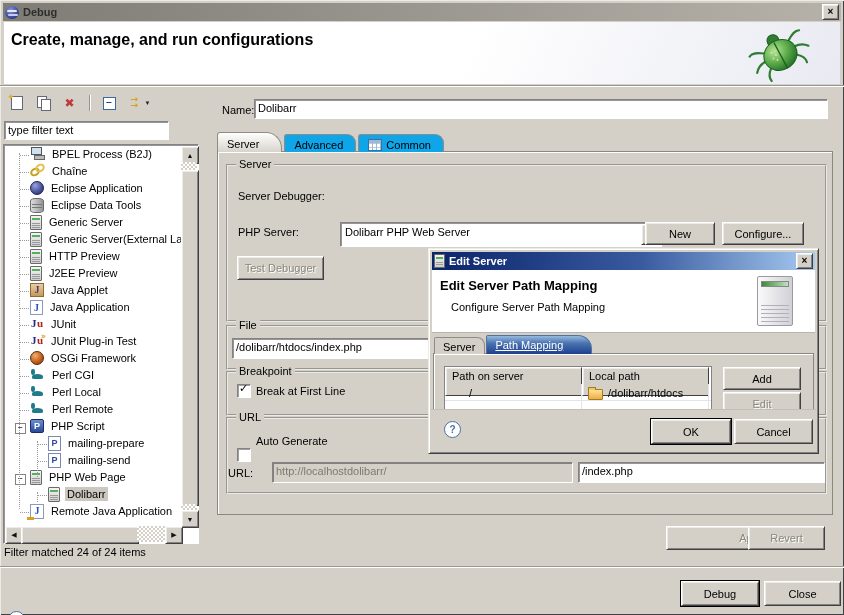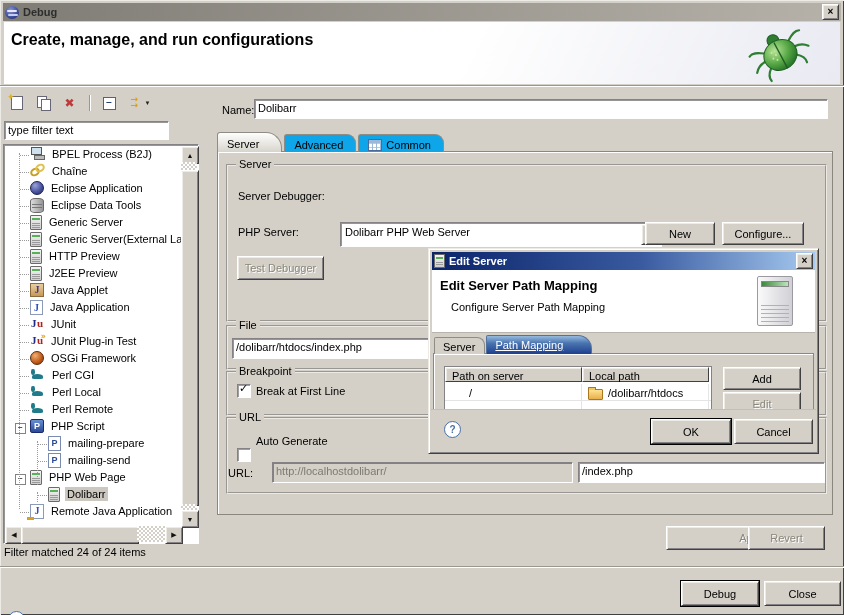--- a/index.html
+++ b/index.html
@@ -107,21 +107,21 @@
   #dlg-h-sub{position:absolute;left:19px;top:31px;}
   #dlg-tower{position:absolute;right:22px;top:6px;}
   #dlg-tabs{left:5px;top:85px;height:20px;display:flex;align-items:flex-end;gap:1px;z-index:3;}
   .dlg-tab{height:13px;padding:3px 9px 0 8px;border:1px solid #8e8d85;border-bottom:none;border-radius:2px 8px 0 0;background:#d4d0c8;}
   .dlg-tab.active{height:15px;color:#fff;background:linear-gradient(180deg,#96badf 0%,#4a74b0 40%,#1e3f8e 100%);
     border-color:#51719e;border-radius:2px 14px 0 0;padding-right:28px;}
   .dlg-tab.active span{text-decoration:underline;}
   #dlg-content{left:4px;top:104px;width:379px;height:96px;border:1px solid #8a887e;box-shadow:inset 1px 1px 0 #fff;}
   #ptable{left:15px;top:117px;width:266px;height:44px;background:#fff;border:1px solid #848284;overflow:hidden;}
   .pt-head{display:flex;height:17px;}
-  .pt-hcell{box-sizing:border-box;height:15px;padding:2px 0 0 6px;background:#d4d0c8;border:1px solid;
+  .pt-hcell{box-sizing:border-box;height:29px;padding:2px 0 0 6px;background:#d4d0c8;border:1px solid;
     border-color:#fff #404040 #404040 #fff;box-shadow:inset 1px 1px 0 #ecebe5;}
   .pt-row{display:flex;height:16px;border-bottom:1px solid #e4e4e4;}
   .pt-cell{box-sizing:border-box;padding:2px 0 0 6px;border-right:1px solid #e4e4e4;display:flex;gap:5px;align-items:center;}
   #btn-add{left:294px;top:118px;width:76px;height:21px;}
   #btn-edit{left:294px;top:143px;width:76px;height:21px;color:#8a877c;text-shadow:1px 1px 0 #fff;}
   #dlg-bottom{left:2px;top:160px;width:385px;height:41px;background:#d4d0c8;border-top:1px solid #c3bfb6;z-index:5;}
   #help-dlg{position:absolute;left:13px;top:11px;}
   #btn-ok{position:absolute;left:220px;top:9px;width:78px;height:23px;}
   #btn-cancel{position:absolute;left:303px;top:9px;width:77px;height:23px;}
   

